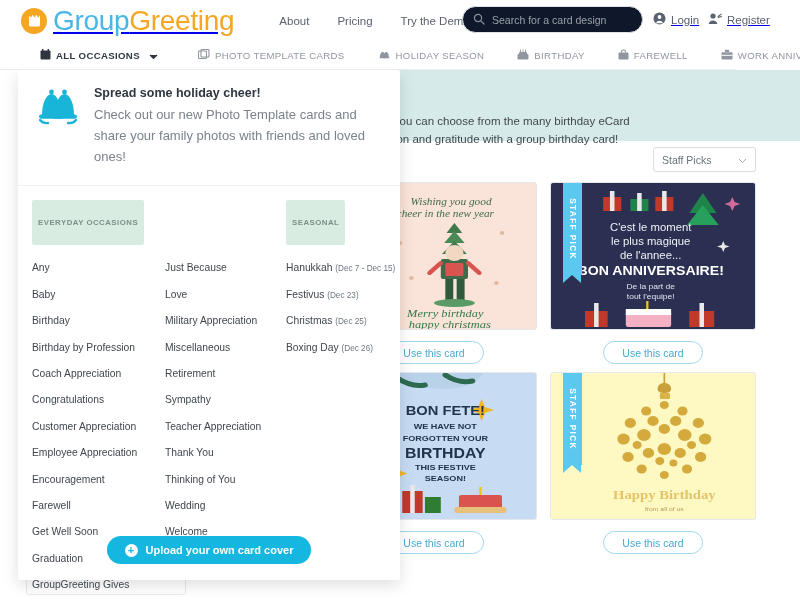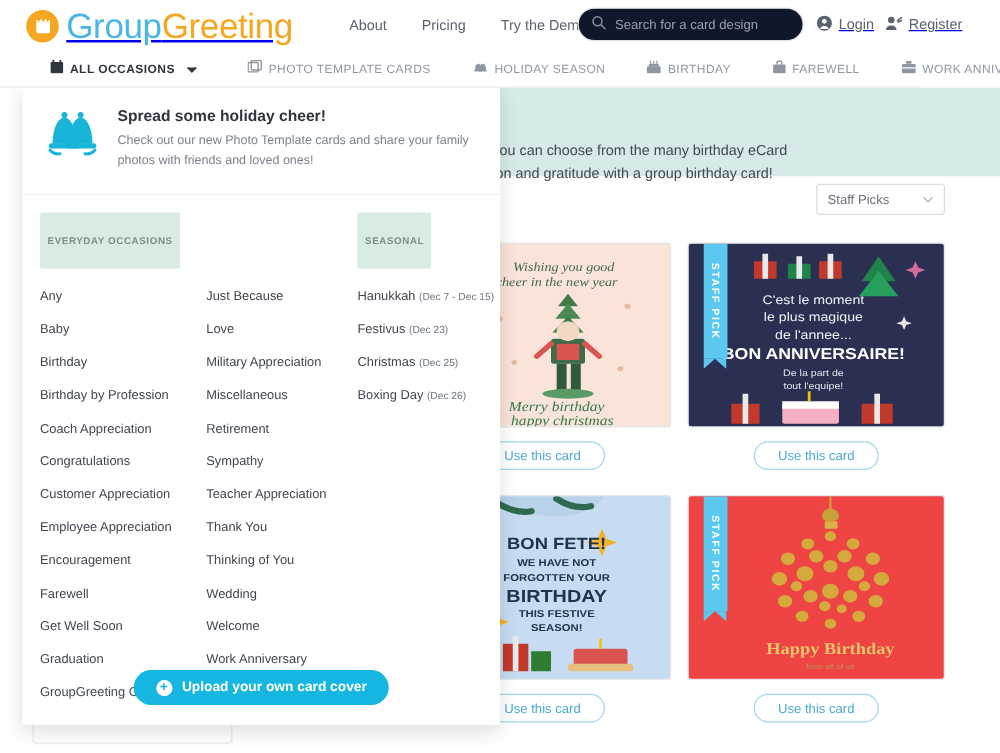--- a/index.html
+++ b/index.html
@@ -92,21 +92,21 @@
     display: flex; align-items: center; padding: 0 8px;
     font-size: 10.5px; color: #6b727c;
   }
   .sortselect .dn { margin-left: auto; }
 
   .grid {
     position: absolute; left: 98px; top: 112px; width: 702px;
     display: grid; grid-template-columns: repeat(3, 1fr);
     gap: 8px 13px; padding: 0 44px 0 14px;
   }
-  .gcard { width: 100%; margin-top: 12px; }
+  .gcard { width: 100%; }
   .gcard .art {
     position: relative; width: 100%; height: 148px;
     border-radius: 3px; overflow: hidden;
     border: 1px solid #e4e7eb;
   }
   .usebtn {
     margin: 11px auto 0; display: block; width: 100px; height: 23px;
     border: 1px solid #9fd8ee; border-radius: 12px; background: #fff;
     color: #4aa9d4; font-size: 10.5px; font-family: "Liberation Sans", sans-serif;
     cursor: pointer;
@@ -125,42 +125,42 @@
     transform: rotate(90deg); white-space: nowrap;
     font-size: 8.4px; font-weight: 700; color: #fff; letter-spacing: 1.3px;
   }
 
   
   .art-rip { background: #2196f3; }
   .art-nut { background: #fae3d8; }
   .art-fr  { background: #2b2f52; }
   .art-crack { background: #ece6da; }
   .art-bon { background: #c7dcf2; }
-  .art-orn { background: #ef4444; }
+  .art-orn { background: #fef9c3; }
 
   .ghost-card {
     position: absolute; left: 26px; top: 455px; width: 160px; height: 70px;
     border: 1px solid #e7eaee; border-radius: 3px; background: #fff;
   }
 
   
   .mega {
     position: absolute; left: 18px; top: 70px; width: 382px; height: 510px;
     background: #ffffff; z-index: 30;
     box-shadow: 0 5px 16px rgba(0,0,0,0.13);
     border-radius: 2px;
   }
   .promo {
     display: flex; align-items: flex-start; gap: 14px;
     padding: 16px 18px 18px 18px;
     border-bottom: 1px solid #eef1f3;
   }
   .promo-icon { flex: 0 0 auto; margin-top: 2px; }
   .promo h3 { font-size: 12.5px; color: #2f3640; font-weight: 700; margin-bottom: 5px; }
-  .promo p { font-size: 10px; color: #7b828c; line-height: 1.6; }
+  .promo p { font-size: 13px; color: #7b828c; line-height: 1.6; }
 
   .cols {
     position: relative; padding: 14px 0 0 0; height: 390px;
   }
   .sec-badge {
     display: inline-block; background: #d9ece1; color: #7f8d88;
     font-size: 7.8px; font-weight: 700; letter-spacing: 0.5px;
     padding: 18px 6px; border-radius: 2px;
   }
   .col { position: absolute; top: 14px; }

